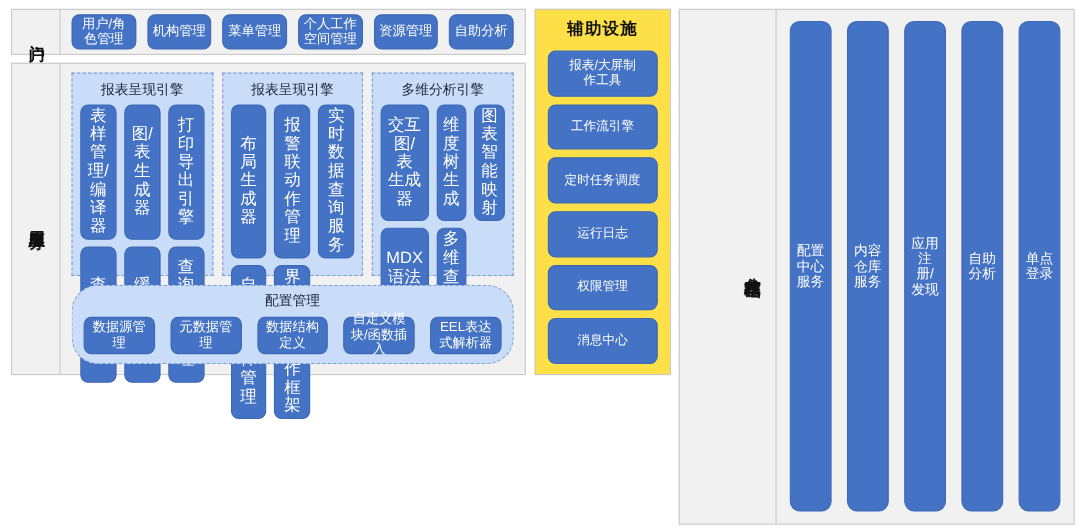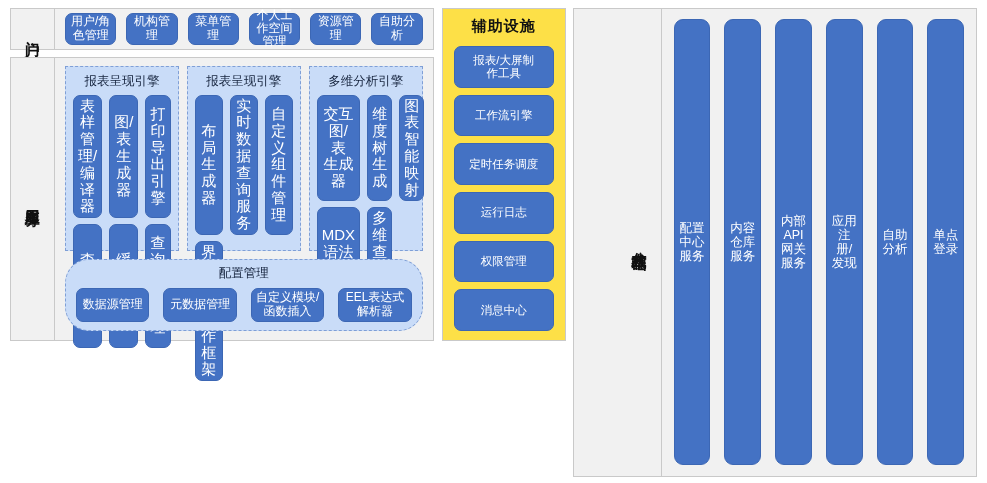--- a/index.html
+++ b/index.html
@@ -239,20 +239,22 @@
                 <div class="btn">查询条
 件管理</div>
               </div>
             </div>
 
             <div class="panel engine">
               <div class="panel-title">报表呈现引擎</div>
               <div class="grid3">
                 <div class="btn">布局生
 成器</div>
+                <div class="btn">报警联动
+作管理</div>
                 <div class="btn">实时数据
 查询服务</div>
                 <div class="btn">自定义组
 件管理</div>
                 <div class="btn">界面布局
 操作框架</div>
               </div>
             </div>
 
             <div class="panel engine">
@@ -271,20 +273,21 @@
               </div>
             </div>
 
           </div>
 
           <div class="panel config">
             <div class="panel-title">配置管理</div>
             <div class="config-btns">
               <div class="btn">数据源管理</div>
               <div class="btn">元数据管理</div>
+              <div class="btn">数据结构定义</div>
               <div class="btn">自定义模块/函数插入</div>
               <div class="btn">EEL表达式解析器</div>
             </div>
           </div>
 
         </div>
       </div>
 
     </div>
 
@@ -301,20 +304,19 @@
 
   </div>
 
   <div class="section base">
     <div class="vlabel">
       <span>分布式基础</span>
     </div>
     <div class="base-btns">
       <div class="btn">配置中心服务</div>
       <div class="btn">内容仓库服务</div>
-      <div class="btn">内部API网关服务</div>
       <div class="btn">应用注册/发现</div>
       <div class="btn">自助分析</div>
       <div class="btn">单点登录</div>
     </div>
   </div>
 
 </div>
 
 </body></html>

